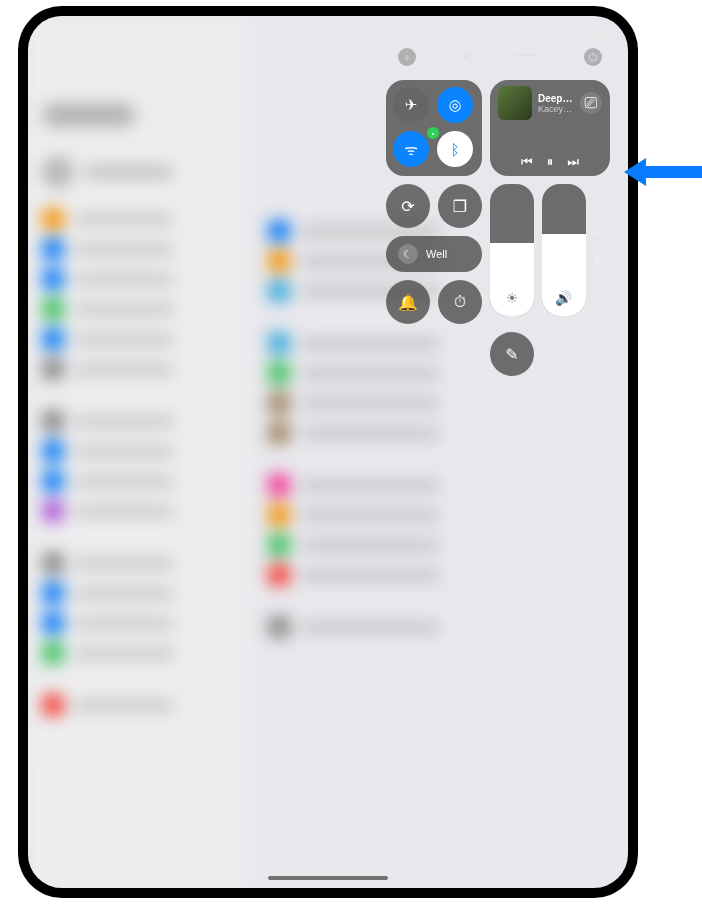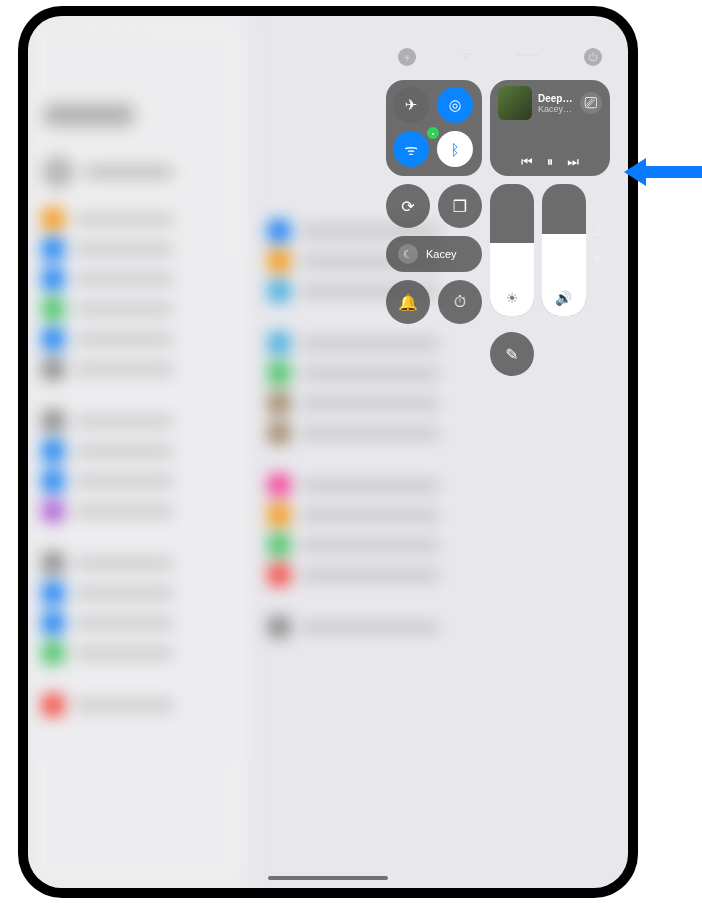--- a/index.html
+++ b/index.html
@@ -307,21 +307,21 @@
       </div>
 
       <div class="cc-row2">
         <div class="left-col">
           <div class="two-round">
             <div class="circle-btn">⟳</div>
             <div class="circle-btn">❐</div>
           </div>
           <div class="pill">
             <span class="dot">☾</span>
-            <span>Kacey</span>
+            <span>Well</span>
           </div>
           <div class="two-round">
             <div class="circle-btn">🔔</div>
             <div class="circle-btn">⏱</div>
           </div>
         </div>
 
         <div class="row2-right">
           <div class="sliders">
             <div class="vslider">

